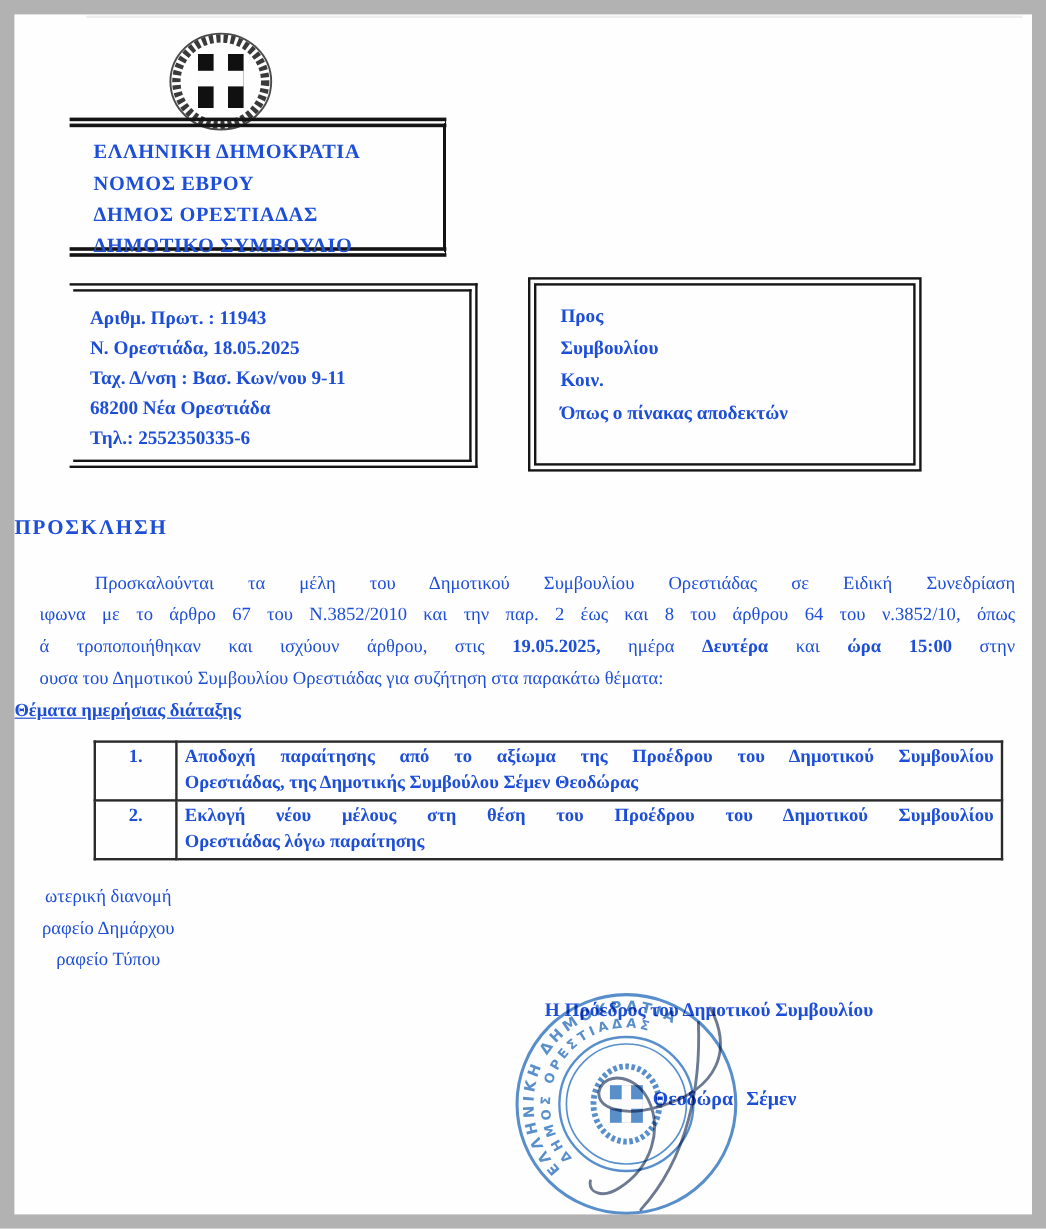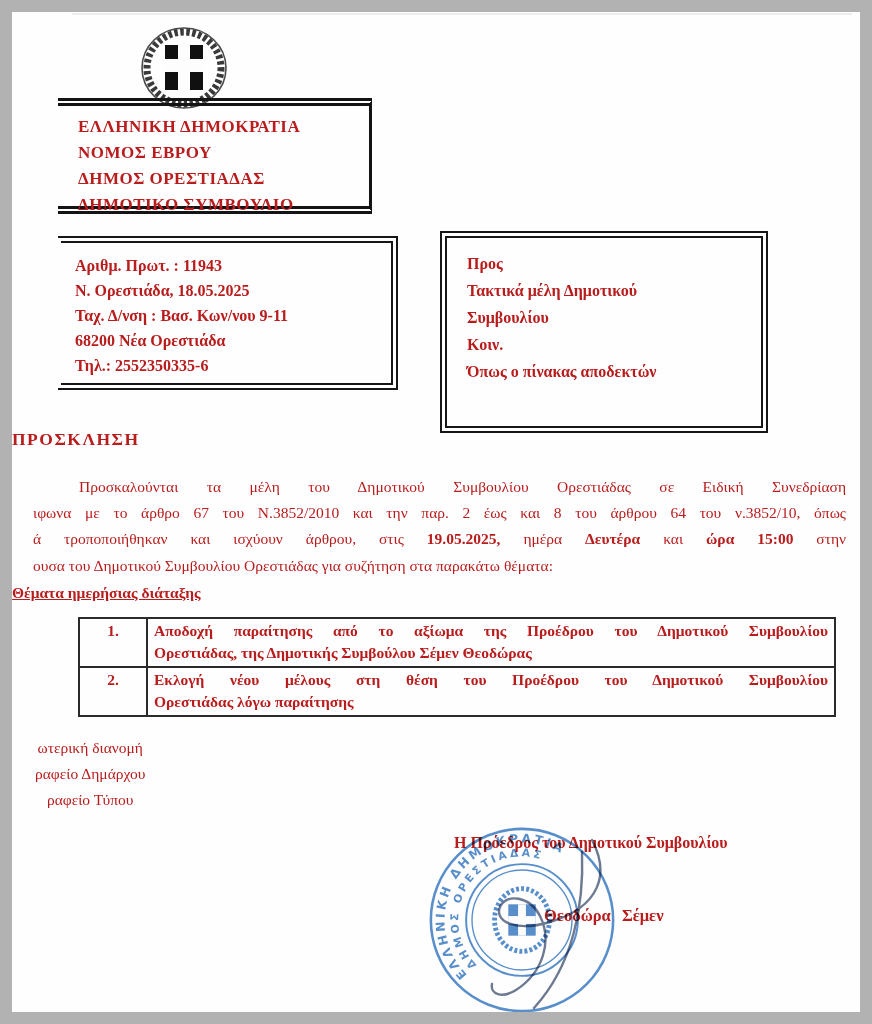--- a/index.html
+++ b/index.html
@@ -9,21 +9,21 @@
   .frame {
     position: relative;
     width: 872px; height: 1024px;
     background: #b2b2b2;
   }
   .page {
     position: absolute; left: 12px; top: 12px;
     width: 848px; height: 1000px;
     background: #fefefe;
     overflow: hidden;
-    color: #b91c1c;
+    color: #1d4ed8;
   }
   .abs { position: absolute; }
 
   .faint-topline { left: 60px; top: 1px; width: 780px; height: 2px; background: #ededed; }
 
   
   .header-box {
     left: 46px; top: 86px; width: 314px; height: 116px;
     border-top: 8px double #141414;
     border-bottom: 8px double #141414;
@@ -39,21 +39,21 @@
   .docbox-outer { border: 2px solid #161616; padding: 3px; }
   .docbox-inner { border: 2px solid #161616; height: 100%; }
   .cutleft, .cutleft .docbox-inner { border-left: none; }
 
   .proto-box { left: 46px; top: 224px; width: 340px; height: 154px; }
   .proto-box .docbox-inner { padding: 10px 8px 0 14px; }
   .proto-box .ln {
     font-weight: bold; font-size: 16px; line-height: 25px; white-space: nowrap;
   }
 
-  .recip-box { left: 428px; top: 219px; width: 328px; height: 202px; }
+  .recip-box { left: 428px; top: 219px; width: 328px; height: 162px; }
   .recip-box .docbox-inner { padding: 12px 8px 0 20px; }
   .recip-box .ln {
     font-weight: bold; font-size: 16px; line-height: 27px; white-space: nowrap;
   }
 
   
   .doc-title {
     left: 0; top: 417px; width: 824px; 
     font-weight: bold; font-size: 17.5px; letter-spacing: 1.5px;
   }
@@ -134,21 +134,20 @@
         <div class="ln">Ν. Ορεστιάδα, 18.05.2025</div>
         <div class="ln">Ταχ. Δ/νση : Βασ. Κων/νου 9-11</div>
         <div class="ln">68200 Νέα Ορεστιάδα</div>
         <div class="ln">Τηλ.: 2552350335-6</div>
       </div>
     </div>
 
     <div class="abs docbox-outer recip-box">
       <div class="docbox-inner">
         <div class="ln">Προς</div>
-        <div class="ln">Τακτικά μέλη Δημοτικού</div>
         <div class="ln">Συμβουλίου</div>
         <div class="ln">Κοιν.</div>
         <div class="ln">Όπως ο πίνακας αποδεκτών</div>
       </div>
     </div>
 
     <div class="abs doc-title">ΠΡΟΣΚΛΗΣΗ</div>
 
     <div class="abs body-block">
       <div class="bline jlast indent1">Προσκαλούνται τα μέλη του Δημοτικού Συμβουλίου Ορεστιάδας σε Ειδική Συνεδρίαση</div>

